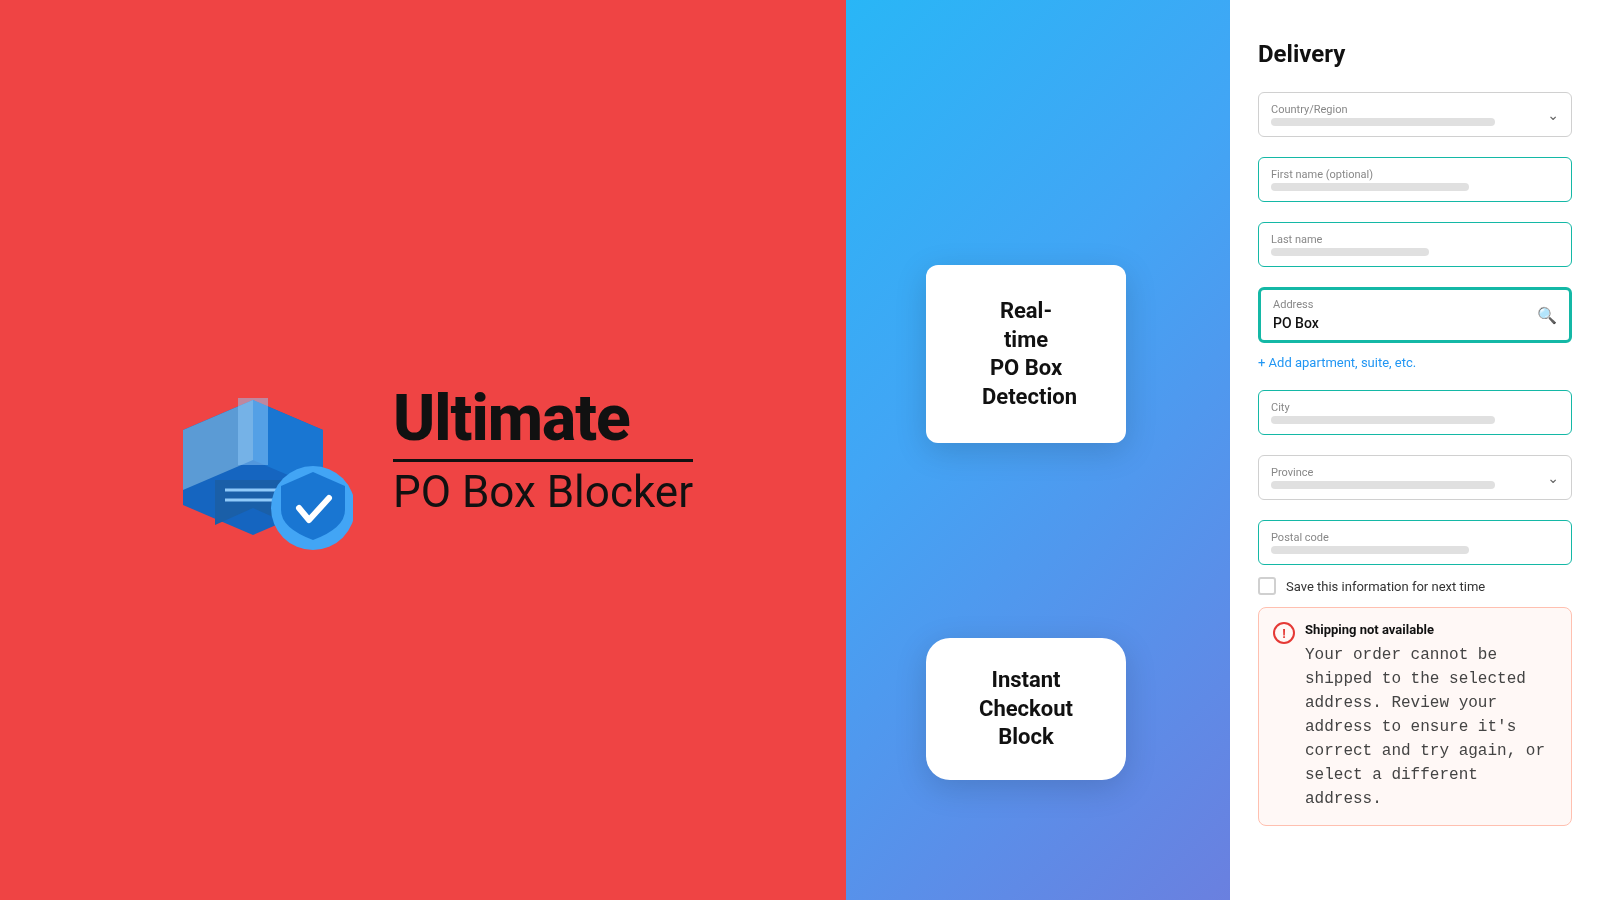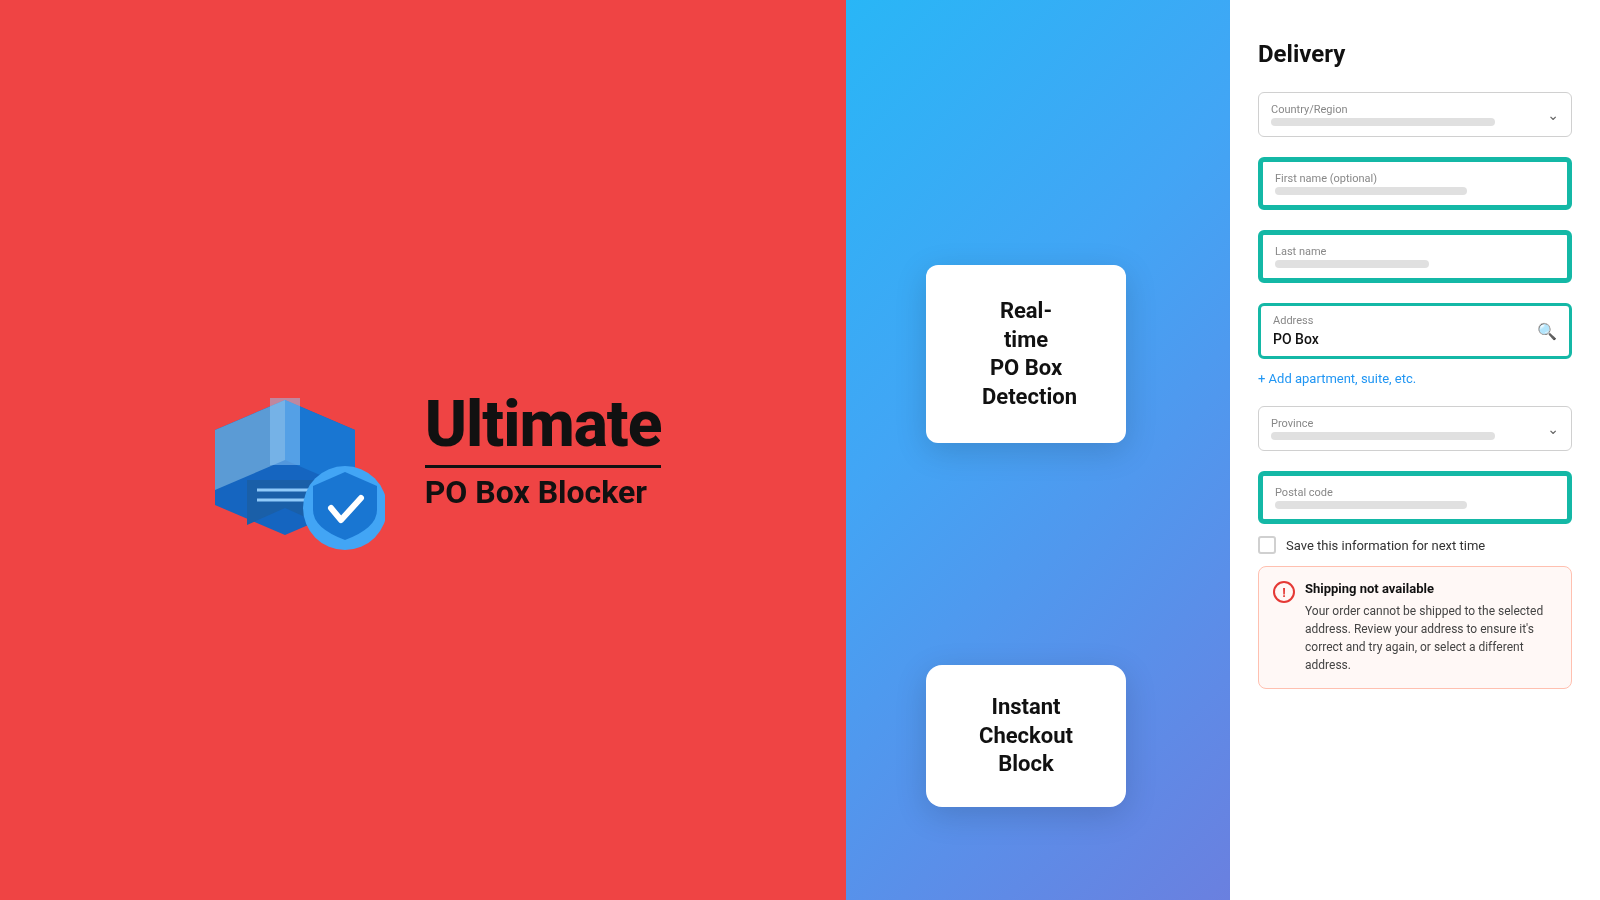--- a/index.html
+++ b/index.html
@@ -50,22 +50,22 @@
     }
 
     .logo-divider {
       width: 100%;
       height: 3px;
       background: #111111;
       margin: 8px 0;
     }
 
     .logo-subtitle {
-      font-size: 32px;
-      font-weight: 700;
+      font-size: 44px;
+      font-weight: 400;
       color: #111111;
       line-height: 1;
       white-space: nowrap;
     }
 
     
     .right-panel {
       flex: 1;
       height: 900px;
       background: linear-gradient(135deg, #29b6f6 0%, #42a5f5 30%, #5c8de8 60%, #7c6fd4 100%);
@@ -93,23 +93,23 @@
       font-size: 22px;
       font-weight: 700;
       color: #111111;
       line-height: 1.3;
     }
 
     
     .floating-card-checkout {
       position: absolute;
       left: 80px;
-      top: 665px;
+      top: 638px;
       background: #ffffff;
-      border-radius: 16px;
+      border-radius: 24px;
       padding: 28px 32px;
       box-shadow: 0 8px 32px rgba(0,0,0,0.15);
       text-align: center;
       z-index: 10;
       width: 200px;
     }
 
     .floating-card-checkout .card-text {
       font-size: 22px;
       font-weight: 700;
@@ -136,21 +136,21 @@
       margin-bottom: 24px;
     }
 
     .form-field {
       margin-bottom: 12px;
       margin-top: 20px;
     }
 
     .form-input-wrapper {
       position: relative;
-      border: 5px solid #14b8a6;
+      border: 1px solid #14b8a6;
       border-radius: 6px;
       padding: 10px 36px 10px 12px;
       background: #fff;
       width: 100%;
     }
 
     .input-label {
       font-size: 11px;
       color: #888;
       display: block;
@@ -275,23 +275,24 @@
     .error-content {}
 
     .error-title {
       font-size: 13px;
       font-weight: 700;
       color: #111;
       margin-bottom: 6px;
     }
 
     .error-body {
-      font-size: 12px;
+      font-size: 16px;
       color: #444;
       line-height: 1.5;
+      font-family: Liberation Mono, monospace;
     }
   </style>
 </head>
 <body>
 
 <div class="left-panel">
   <div class="logo-area">
 
     <div class="logo-icon">
       <svg viewBox="0 0 200 200" xmlns="http://www.w3.org/2000/svg">
@@ -370,20 +371,26 @@
     <div class="form-field">
       <div class="address-field-wrapper">
         <span class="address-label">Address</span>
         <span class="address-value">PO Box</span>
         <span class="search-icon">🔍</span>
       </div>
     </div>
 
     <a class="add-apartment-link" href="#">+ Add apartment, suite, etc.</a>
 
+    <div class="form-field">
+      <div class="form-input-wrapper">
+        <span class="input-label">City</span>
+        <div class="input-bar long"></div>
+      </div>
+    </div>
 
     <div class="form-field">
       <div class="select-wrapper">
         <span class="input-label">Province</span>
         <div class="input-bar long"></div>
         <span class="chevron-icon">⌄</span>
       </div>
     </div>
 
     <div class="form-field">

